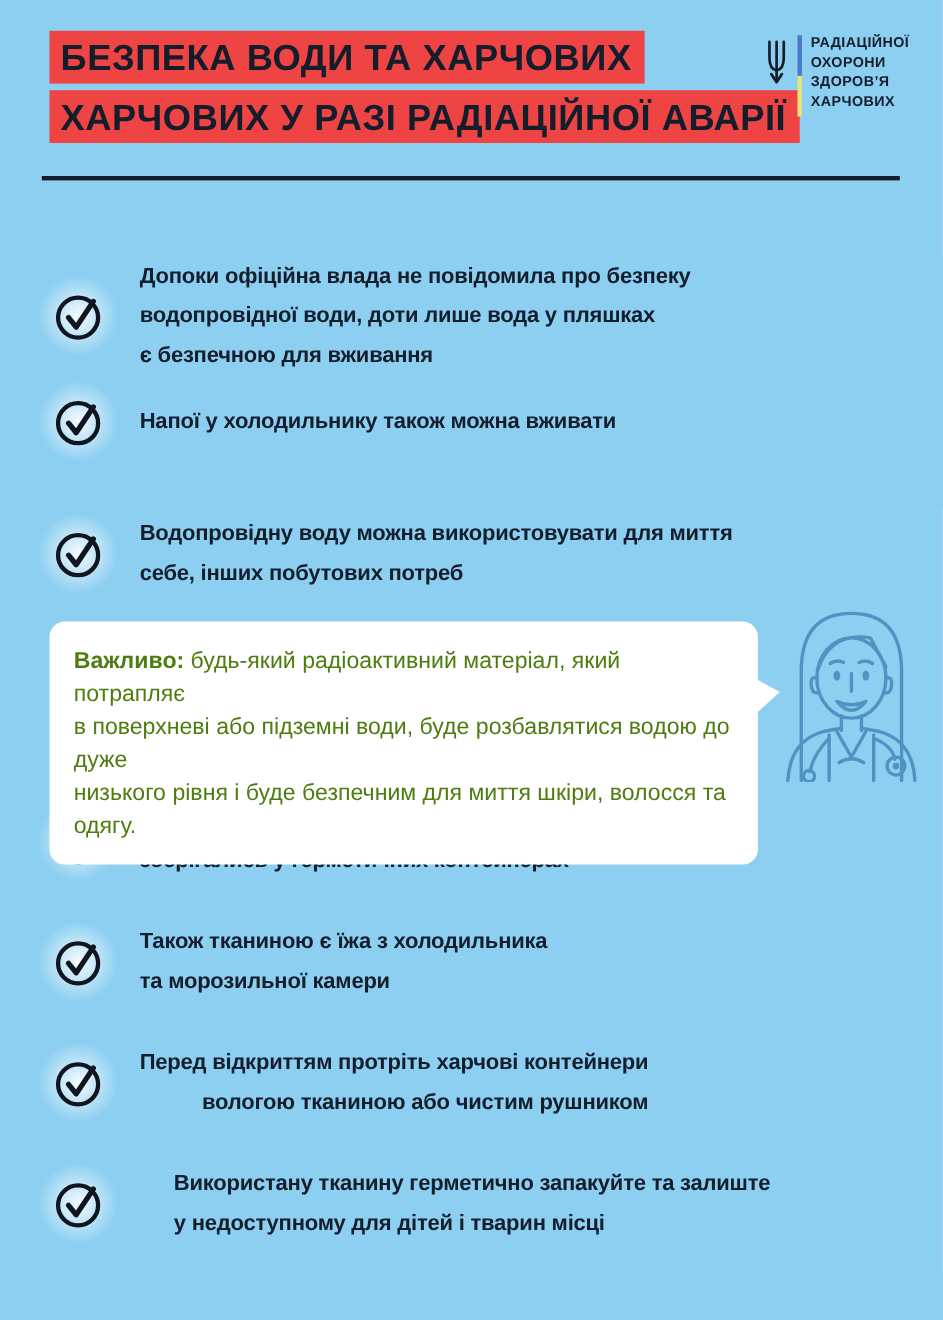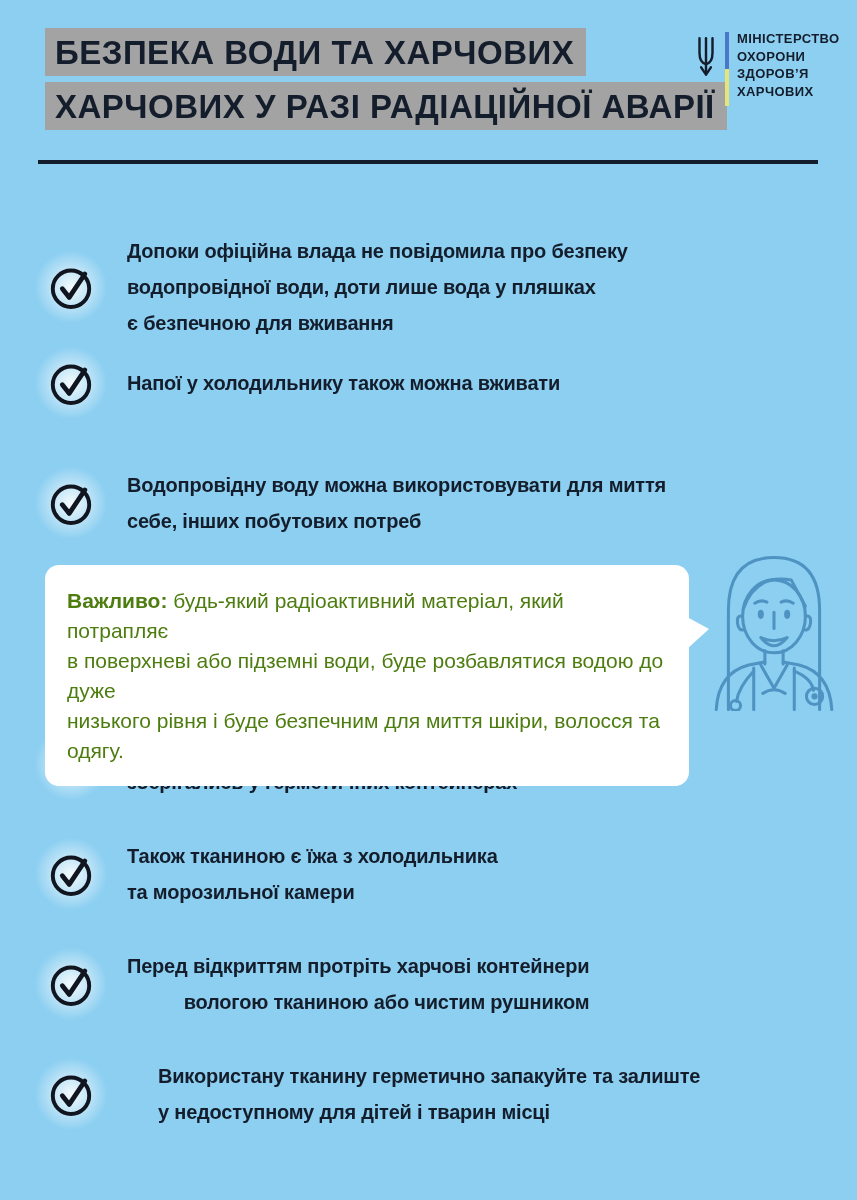--- a/index.html
+++ b/index.html
@@ -7,21 +7,21 @@
   #poster{
     position:relative;width:857px;height:1200px;overflow:hidden;
     background:#8CCFF1;color:#141D2B;
   }
   
   .title{
     position:absolute;left:45px;top:28px;width:650px;
     font-weight:bold;font-size:33px;letter-spacing:.5px;line-height:1;
   }
   .title .hl{
-    display:inline-block;background:#a3a3a3;color:#141D2B;
+    display:inline-block;background:#ef4444;color:#141D2B;
     padding:8px 12px 7px 10px;margin-bottom:6px;white-space:nowrap;
   }
   .logo{
     position:absolute;left:693px;top:30px;display:flex;align-items:flex-start;
   }
   .logo .trident{width:26px;height:48px;margin-top:2px;}
   .logo .bar{width:4px;height:74px;margin:2px 8px 0 6px;display:flex;flex-direction:column;}
   .logo .bar .b-top{flex:1;background:#4A78C9;}
   .logo .bar .b-bot{flex:1;background:#E6E47A;}
   .logo .lines{font-size:13px;font-weight:bold;line-height:17.5px;letter-spacing:.4px;color:#141D2B;}
@@ -83,21 +83,21 @@
       <path d="M8,4 V22 C8,31 11,35 16,36 C21,35 24,31 24,22 V4"></path>
       <path d="M16,4 V36"></path>
       <path d="M16,36 V46"></path>
       <path d="M10,40 L16,49 L22,40"></path>
     </svg>
     <div class="bar">
       <div class="b-top"></div>
       <div class="b-bot"></div>
     </div>
     <div class="lines">
-      <div>МІНІСТЕРСТВО</div>
+      <div>РАДІАЦІЙНОЇ</div>
       <div>ОХОРОНИ</div>
       <div>ЗДОРОВ’Я</div>
       <div>ХАРЧОВИХ</div>
     </div>
   </div>
 
   <div class="rule"></div>
 
   <div id="bullet-1" class="bullet b-lines3">
     <span class="iconwrap">

